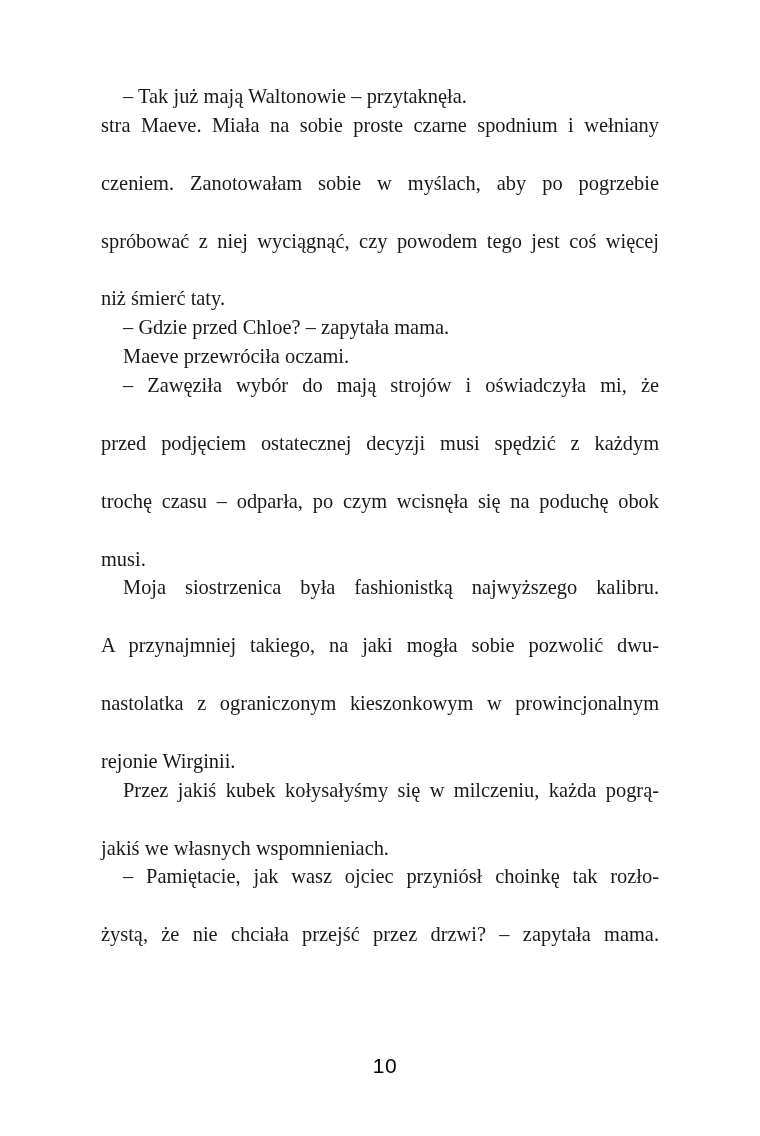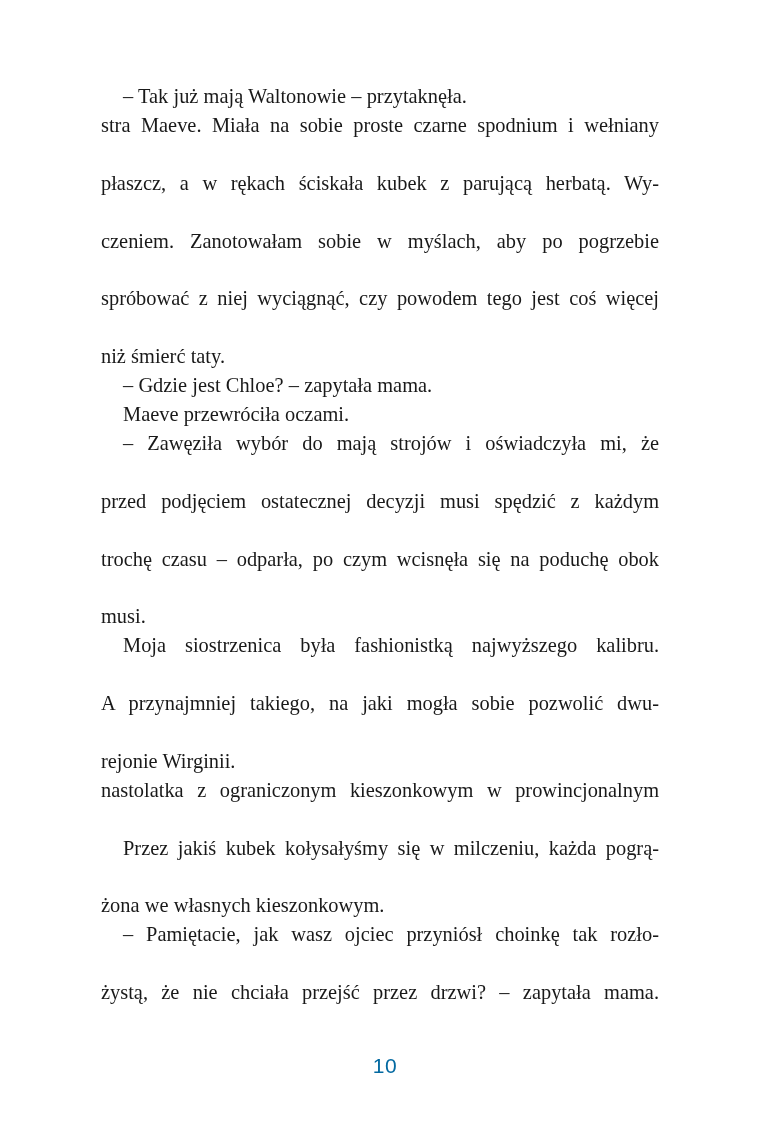--- a/index.html
+++ b/index.html
@@ -55,60 +55,59 @@
     text-indent: 22px;
   }
   .page-number {
     position: absolute;
     left: 10px;
     right: 0;
     top: 1054px;
     text-align: center;
     font-family: "Liberation Sans", "DejaVu Sans", sans-serif;
     font-size: 21px;
-    color: #0369a1;
+    color: #000000;
     letter-spacing: 0.5px;
   }
 </style>
 </head>
 <body>
 
 <div class="page">
   <div class="text-block">
       <p class="para">
         <span class="ln first last">– Tak już mają Waltonowie – przytaknęła.</span>
       </p>
       <p class="para">
         <span class="ln">stra Maeve. Miała na sobie proste czarne spodnium i wełniany</span>
-        <span class="ln">płaszcz, a w rękach ściskała kubek z parującą herbatą. Wy-</span>
         <span class="ln">czeniem. Zanotowałam sobie w myślach, aby po pogrzebie</span>
         <span class="ln">spróbować z niej wyciągnąć, czy powodem tego jest coś więcej</span>
         <span class="ln last">niż śmierć taty.</span>
       </p>
       <p class="para">
-        <span class="ln first last">– Gdzie jest Chloe? – zapytała mama.</span>
+        <span class="ln first last">– Gdzie przed Chloe? – zapytała mama.</span>
       </p>
       <p class="para">
         <span class="ln first last">Maeve przewróciła oczami.</span>
       </p>
       <p class="para">
         <span class="ln first">– Zawęziła wybór do mają strojów i oświadczyła mi, że</span>
         <span class="ln">przed podjęciem ostatecznej decyzji musi spędzić z każdym</span>
         <span class="ln">trochę czasu – odparła, po czym wcisnęła się na poduchę obok</span>
         <span class="ln last">musi.</span>
       </p>
       <p class="para">
         <span class="ln first">Moja siostrzenica była fashionistką najwyższego kalibru.</span>
         <span class="ln">A przynajmniej takiego, na jaki mogła sobie pozwolić dwu-</span>
+        <span class="ln">nastolatka z ograniczonym kieszonkowym w prowincjonalnym</span>
         <span class="ln last">rejonie Wirginii.</span>
-        <span class="ln">nastolatka z ograniczonym kieszonkowym w prowincjonalnym</span>
       </p>
       <p class="para">
         <span class="ln first">Przez jakiś kubek kołysałyśmy się w milczeniu, każda pogrą-</span>
-        <span class="ln last">żona we własnych kieszonkowym.</span>
+        <span class="ln last">jakiś we własnych wspomnieniach.</span>
       </p>
       <p class="para">
         <span class="ln first">– Pamiętacie, jak wasz ojciec przyniósł choinkę tak rozło-</span>
         <span class="ln">żystą, że nie chciała przejść przez drzwi? – zapytała mama.</span>
       </p>
     </div>
   <div class="page-number">10</div>
 </div>
 
 </body></html>

